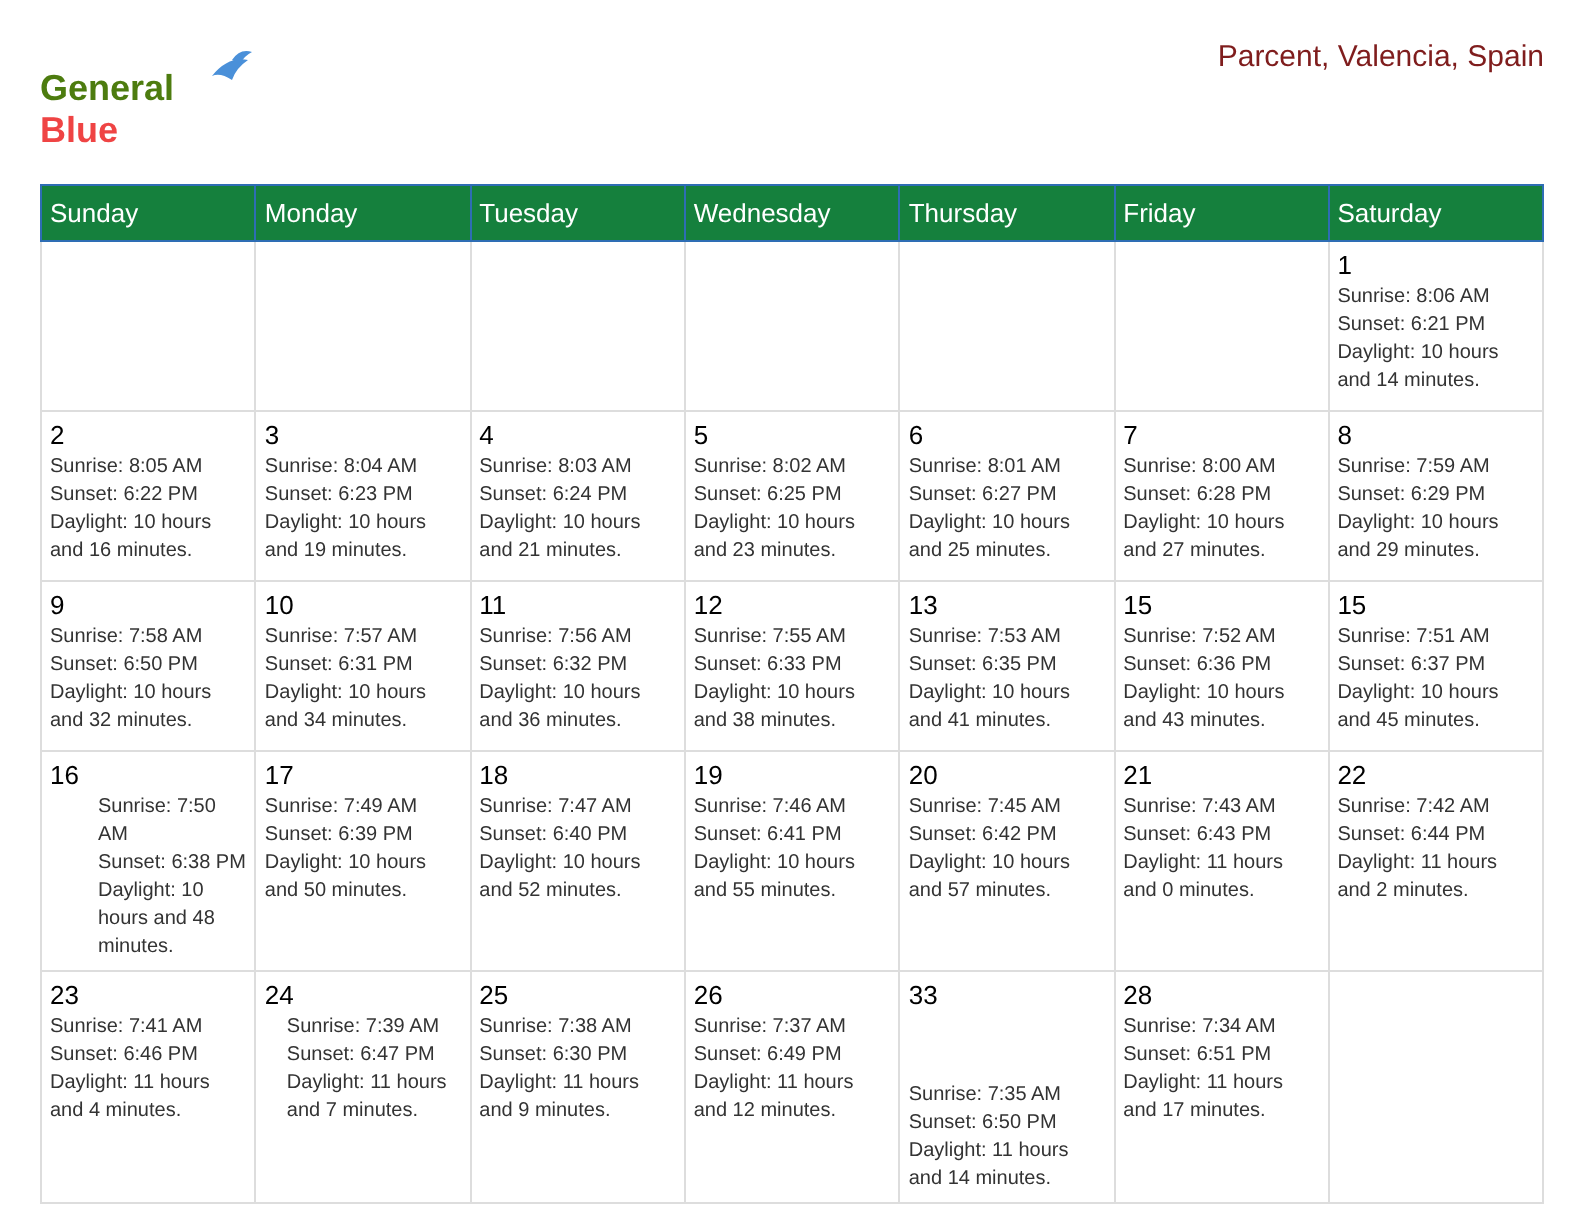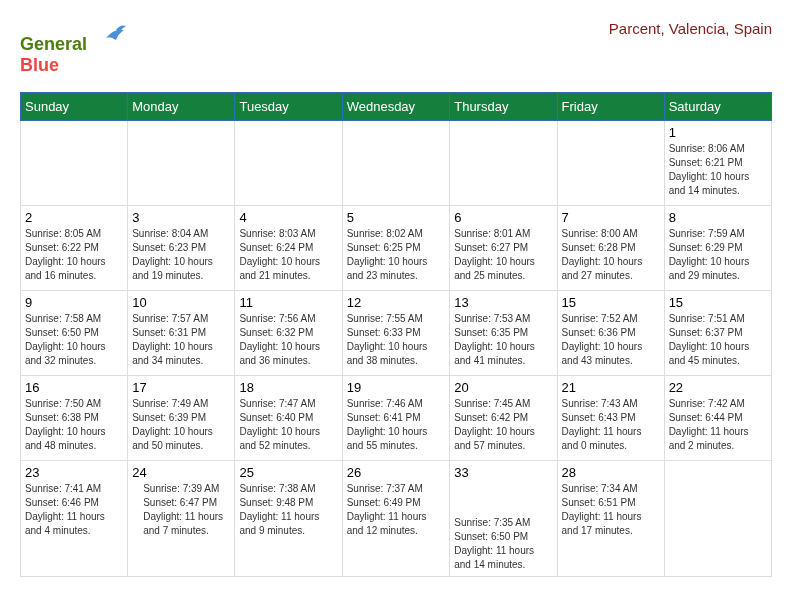--- a/index.html
+++ b/index.html
@@ -218,21 +218,21 @@
         <td>
           <div class="day-number">15</div>
           <div class="day-content" style="white-space: pre-line;">Sunrise: 7:51 AM
 Sunset: 6:37 PM
 Daylight: 10 hours and 45 minutes.</div>
         </td>
       </tr>
       <tr>
         <td>
           <div class="day-number">16</div>
-          <div class="day-content" style="white-space: pre-line;">Sunrise: 7:50 AM
+          <div class="day-content" style="white-space: pre-line; margin-left: 24px;">Sunrise: 7:50 AM
 Sunset: 6:38 PM
 Daylight: 10 hours and 48 minutes.</div>
         </td>
         <td>
           <div class="day-number">17</div>
           <div class="day-content" style="white-space: pre-line;">Sunrise: 7:49 AM
 Sunset: 6:39 PM
 Daylight: 10 hours and 50 minutes.</div>
         </td>
         <td>
@@ -275,21 +275,21 @@
         </td>
         <td>
           <div class="day-number">24</div>
           <div class="day-content" style="white-space: pre-line; margin-left: 11px;">Sunrise: 7:39 AM
 Sunset: 6:47 PM
 Daylight: 11 hours and 7 minutes.</div>
         </td>
         <td>
           <div class="day-number">25</div>
           <div class="day-content" style="white-space: pre-line;">Sunrise: 7:38 AM
-Sunset: 9:48 PM
+Sunset: 6:30 PM
 Daylight: 11 hours and 9 minutes.</div>
         </td>
         <td>
           <div class="day-number">26</div>
           <div class="day-content" style="white-space: pre-line;">Sunrise: 7:37 AM
 Sunset: 6:49 PM
 Daylight: 11 hours and 12 minutes.</div>
         </td>
         <td>
           <div class="day-number">33</div>

